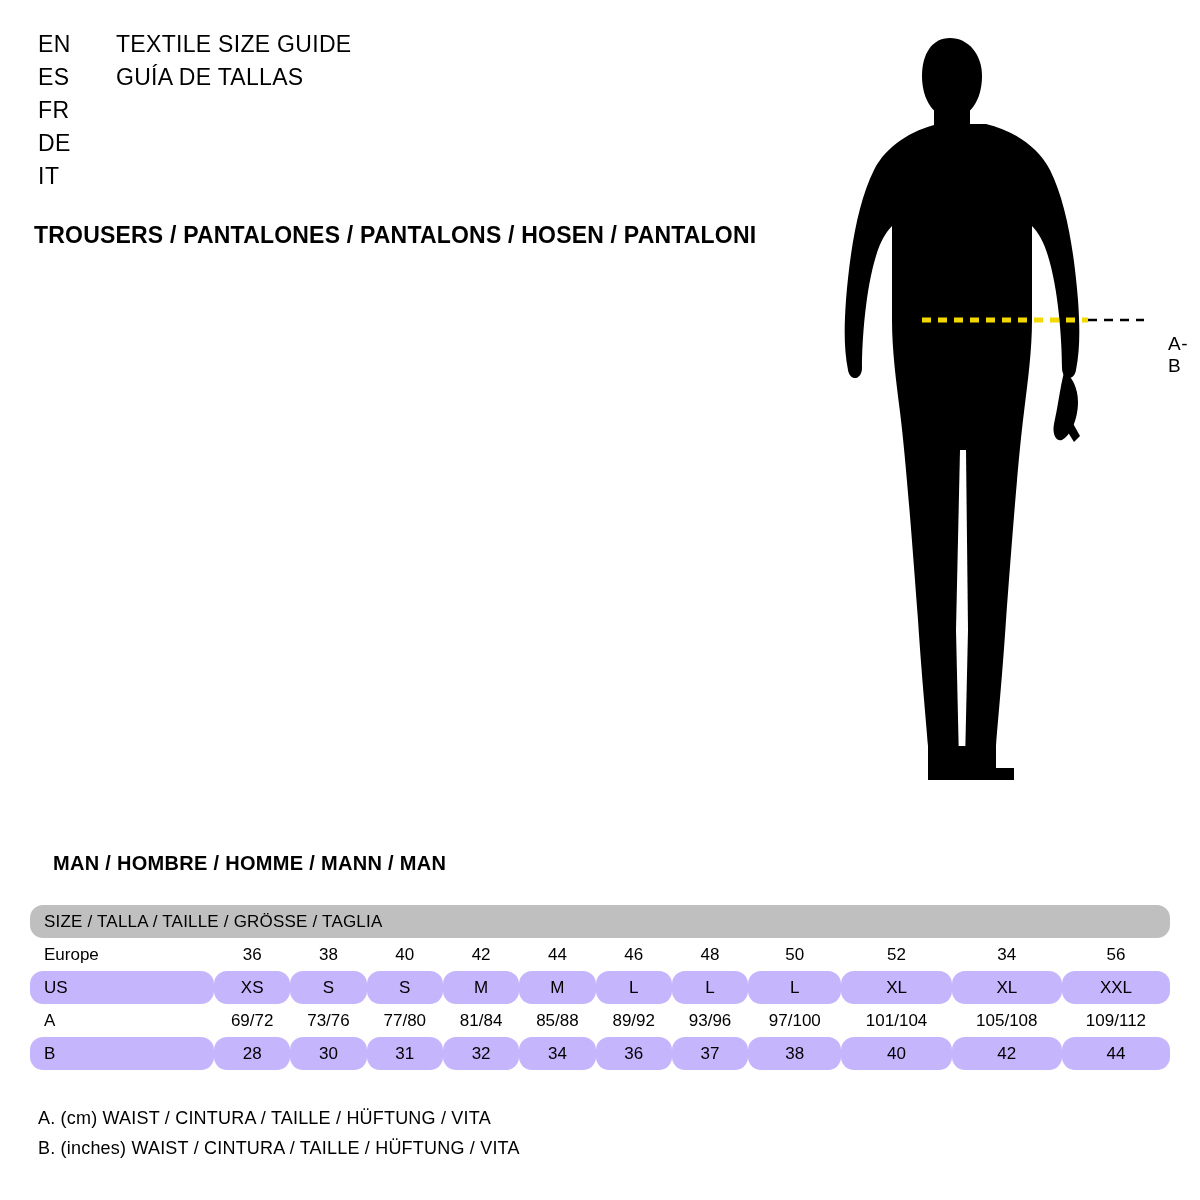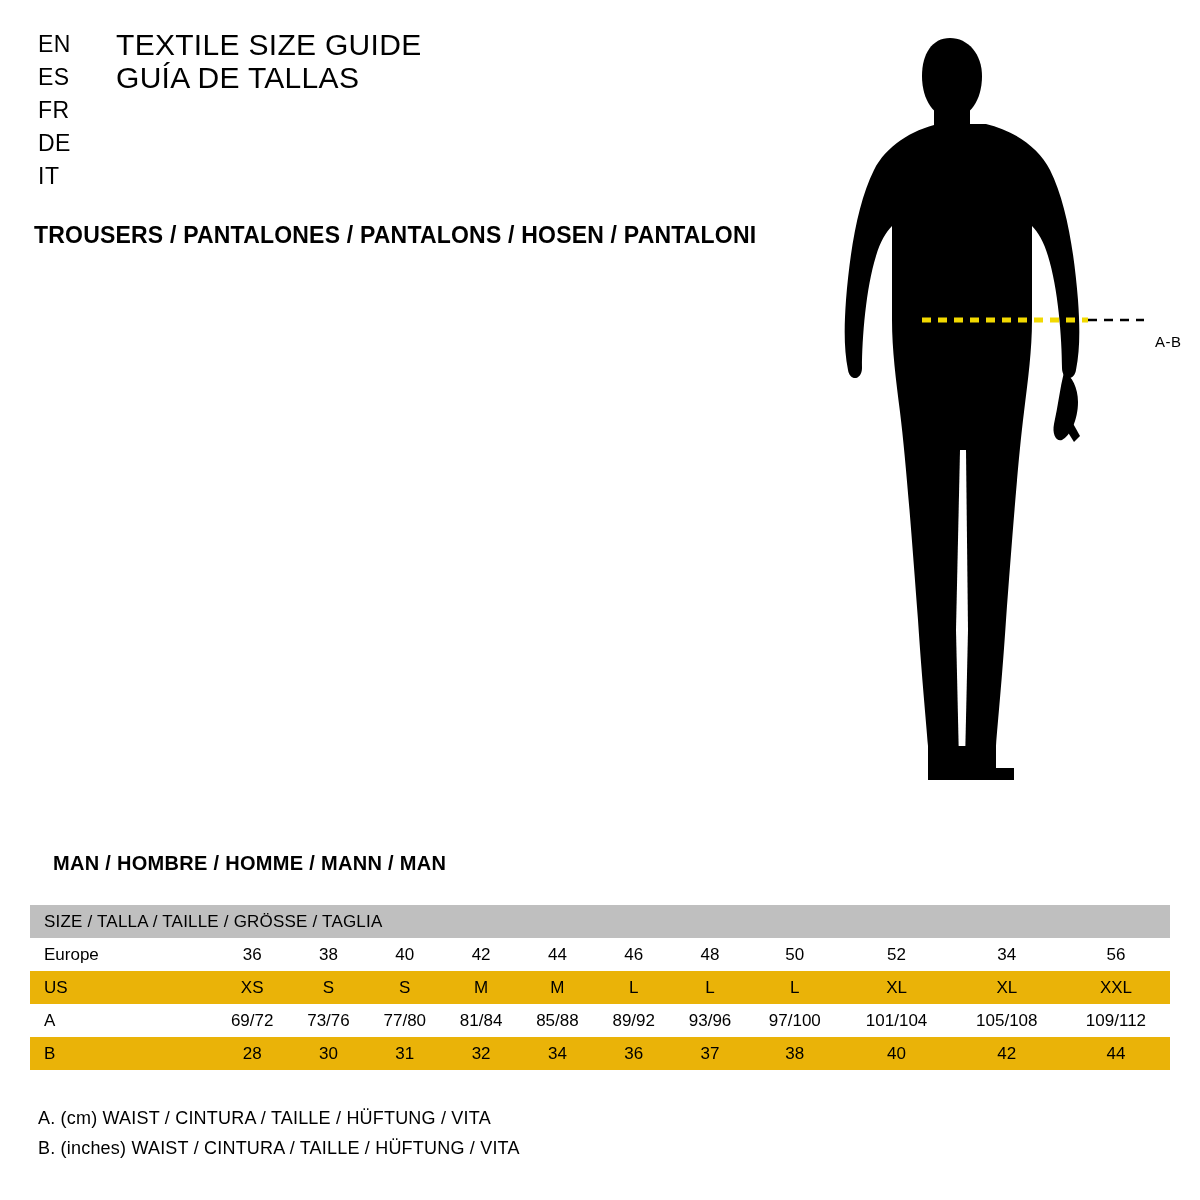--- a/index.html
+++ b/index.html
@@ -27,21 +27,21 @@
     display: flex;
     align-items: center;
     height: 33px;
   }
   .lang-code {
     width: 78px;
     font-size: 23px;
     letter-spacing: 0.5px;
   }
   .lang-text {
-    font-size: 30px;
+    font-size: 23px;
     letter-spacing: 0.3px;
   }
   .garment-line {
     position: absolute;
     left: 34px;
     top: 222px;
     font-size: 23px;
     font-weight: bold;
     letter-spacing: 0.2px;
   }
@@ -52,23 +52,23 @@
     left: 800px;
     top: 20px;
     width: 400px;
     height: 790px;
   }
   .figure-svg {
     display: block;
   }
   .ab-label {
     position: absolute;
-    left: 355px;
+    left: 368px;
     top: 313px;
-    font-size: 15px;
+    font-size: 19px;
     letter-spacing: 0.5px;
   }
 
   
   .section-title {
     position: absolute;
     left: 53px;
     top: 852px;
     font-size: 20px;
     font-weight: bold;
@@ -82,33 +82,34 @@
     border-collapse: collapse;
     font-size: 17px;
   }
   .size-table th,
   .size-table td {
     padding: 0;
     height: 33px;
     text-align: center;
     font-weight: normal;
     vertical-align: middle;
+    border-radius: 13px;
   }
   .size-table th.head-cell {
     background: #bfbfbf;
     text-align: left;
     padding-left: 14px;
     font-size: 17px;
     letter-spacing: 0.2px;
   }
   .size-table tr.row-head th {
     background: #bfbfbf;
   }
   .size-table tr.band td {
-    background: #eab308;
+    background: #c4b5fd;
   }
   .size-table td.label-cell {
     text-align: left;
     padding-left: 14px;
   }
   .size-table td.sep,
   .size-table tr.band td {
     border: none;
   }
 

